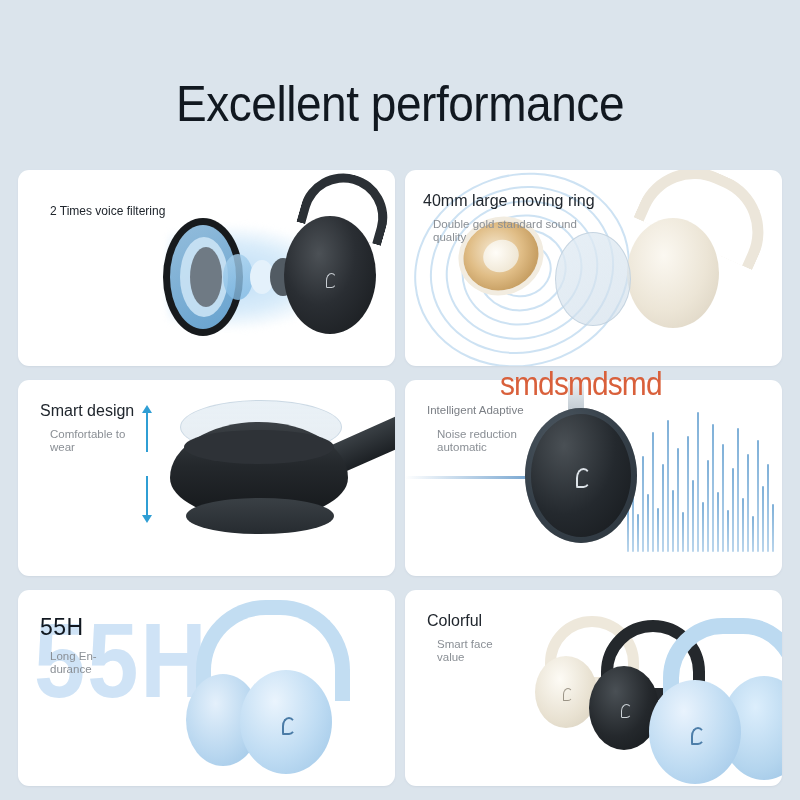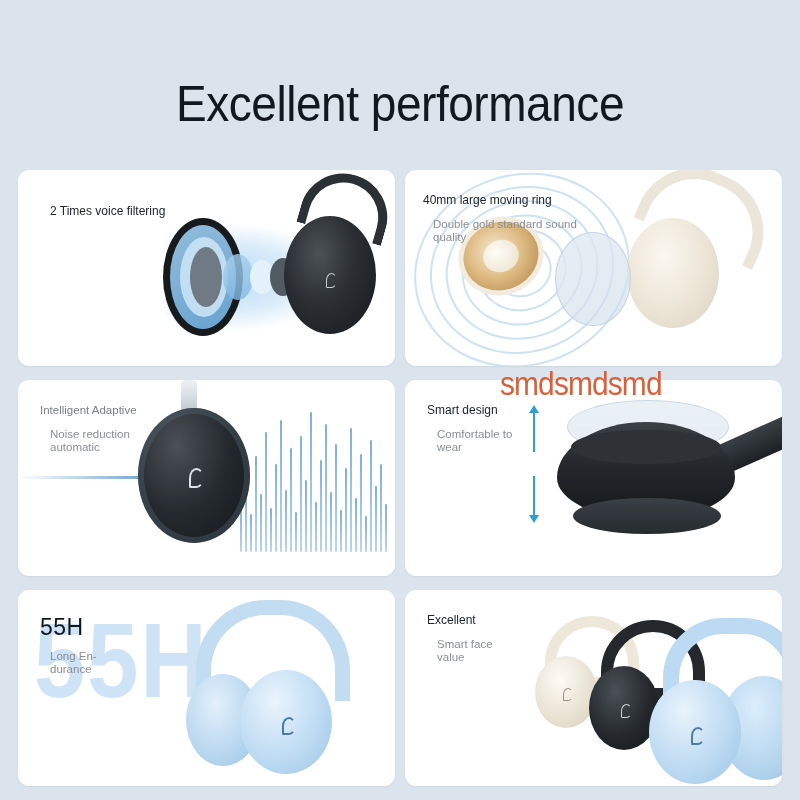--- a/index.html
+++ b/index.html
@@ -41,21 +41,21 @@
     left:22px;top:24px;
     max-width:180px;
   }
   .copy.c2{left:18px;top:24px;max-width:200px;}
   .head{
     font-size:11.5px;line-height:13.5px;
     color:#7b7f85;
     margin:0 0 10px 0;
     white-space:pre-line;
   }
-  .head.dark{color:#20262d;font-size:12px;}
+  .head.dark{color:#20262d;font-size:16px;}
   .sub{
     font-size:12px;line-height:14px;
     color:#20262d;margin:10px;white-space:pre-line;
   }
   .sub.gray{color:#8a8f95;font-size:11.5px;line-height:13px;}
   .big{
     font-size:23px;line-height:26px;color:#111820;
     margin:0 0 5px 0;font-weight:400;letter-spacing:.5px;
   }
 
@@ -304,20 +304,38 @@
           <span style="width:214px;height:188px"></span>
         </div>
         <div class="band2"></div>
         <div class="cup-cream"></div>
         <div class="clear-cup"></div>
         <div class="gold"></div>
       </div>
       <div class="copy c2">
         <p class="head dark">40mm large moving ring</p>
         <p class="sub gray">Double gold standard sound quality</p>
+      </div>
+    </div>
+
+    <div class="card">
+      <div class="art">
+        <div style="position:absolute;left:90px;top:10px;width:290px;height:180px;">
+          <div class="arrow up"></div>
+          <div class="arrow down"></div>
+          <div class="band4"></div>
+          <div class="cushion-ghost"></div>
+          <div class="cushion"></div>
+          <div class="cushion-base"></div>
+        </div>
+      </div>
+      <div class="copy">
+        <p class="head dark">Smart design</p>
+        <p class="sub gray">Comfortable to
+wear</p>
       </div>
     </div>
 
     <div class="card">
       <div class="art">
         <div class="wave-left"></div>
         <div class="bars">
           <i style="left:0px;height:46px"></i>
             <i style="left:5px;height:70px"></i>
           <i style="left:10px;height:38px"></i>
@@ -354,38 +372,20 @@
       </div>
       <div class="copy">
         <p class="head">Intelligent Adaptive</p>
         <p class="sub gray">Noise reduction
 automatic</p>
       </div>
     </div>
 
     <div class="card">
       <div class="art">
-        <div style="position:absolute;left:90px;top:10px;width:290px;height:180px;">
-          <div class="arrow up"></div>
-          <div class="arrow down"></div>
-          <div class="band4"></div>
-          <div class="cushion-ghost"></div>
-          <div class="cushion"></div>
-          <div class="cushion-base"></div>
-        </div>
-      </div>
-      <div class="copy">
-        <p class="head dark">Smart design</p>
-        <p class="sub gray">Comfortable to
-wear</p>
-      </div>
-    </div>
-
-    <div class="card">
-      <div class="art">
         <div class="ghost55">55H</div>
         <div class="hp-blue">
           <div class="bandb"></div>
           <div class="cupl"></div>
           <div class="cupr"></div>
         </div>
       </div>
       <div class="copy">
         <p class="big">55H</p>
         <p class="sub gray">Long En-
@@ -405,21 +405,21 @@
               <div class="cp"></div>
           </div>
           <div class="hp hp-blue6">
             <div class="bd"></div>
               <div class="cp2"></div>
               <div class="cp"></div>
           </div>
         </div>
       </div>
       <div class="copy">
-        <p class="head dark">Excellent</p>
+        <p class="head dark">Colorful</p>
         <p class="sub gray">Smart face
 value</p>
       </div>
     </div>
 
   </div>
 
   <div class="watermark">smdsmdsmd</div>
 
 </div>

